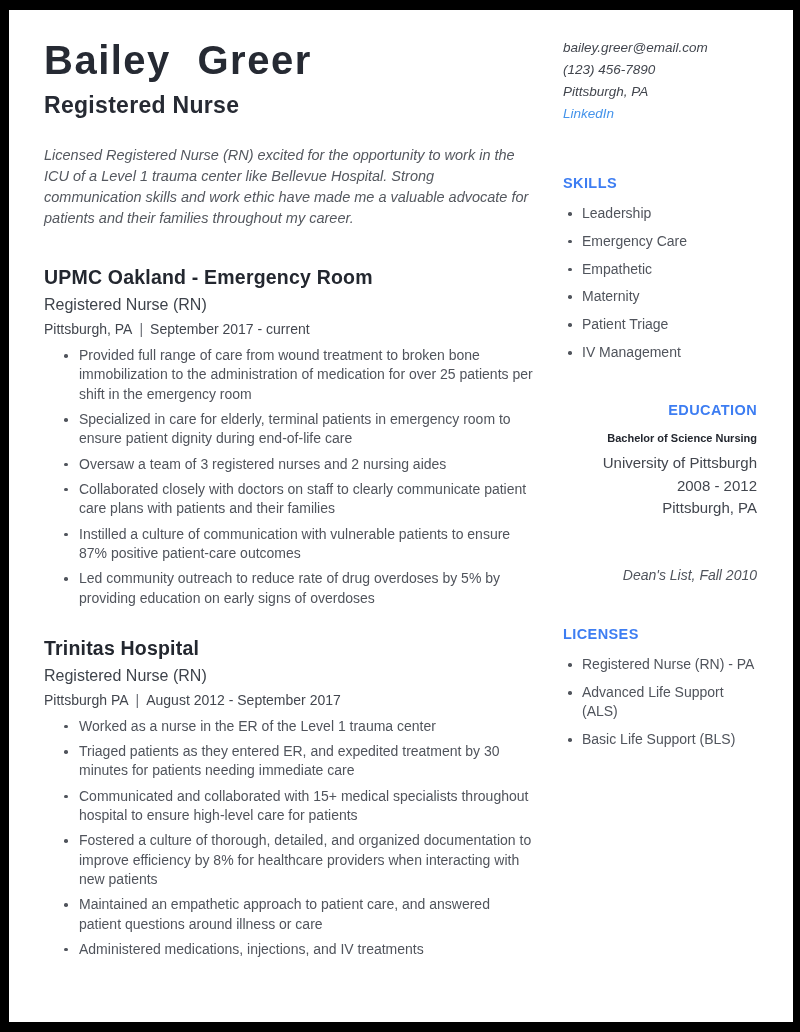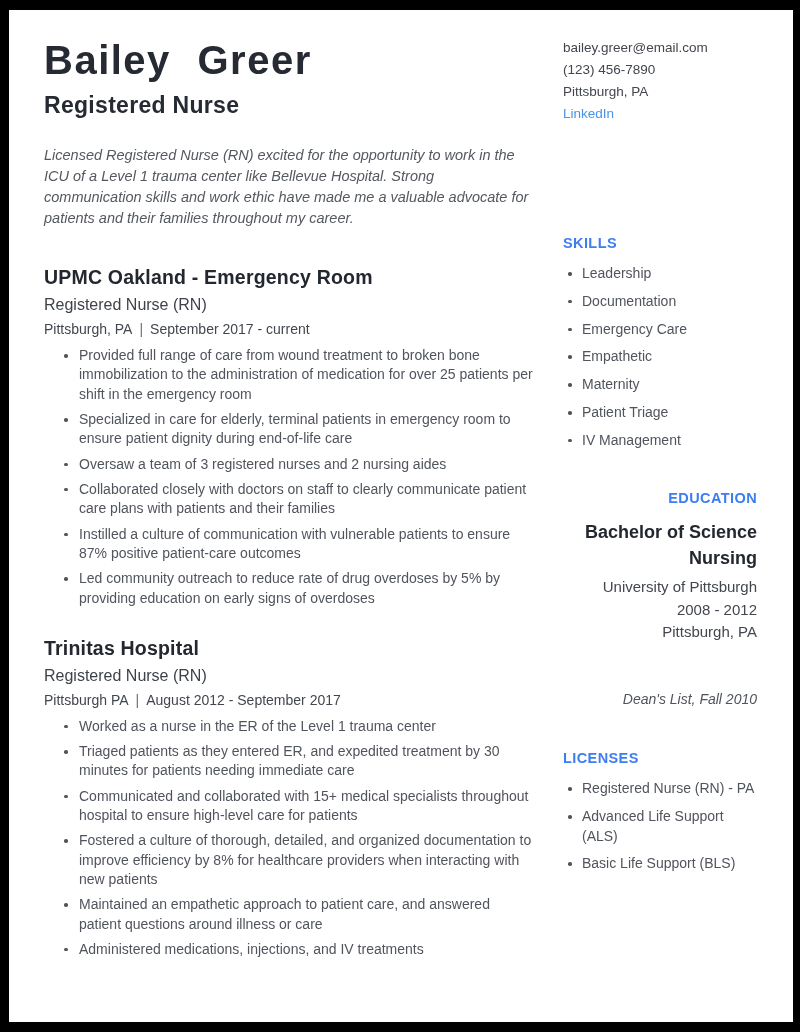--- a/index.html
+++ b/index.html
@@ -40,21 +40,21 @@
   .summary {
     margin-top: 26px;
     font-size: 14.5px;
     font-style: italic;
     color: #54585f;
     line-height: 1.45;
     margin-bottom: 37px;
   }
 
   
-  .contact { margin-bottom: 110px; }
+  .contact { margin-bottom: 50px; font-style: italic; }
   .contact-line {
     font-size: 13.5px;
     color: #42464e;
     line-height: 22px;
   }
   .contact-link { color: #4493ea; cursor: pointer; text-decoration: none; }
 
   
   .section-heading {
     font-size: 14.5px;
@@ -123,21 +123,21 @@
     left: 0; top: 8px;
     width: 3.5px; height: 3.5px;
     border-radius: 50%;
     background: #50545c;
   }
 
   .skills-section { margin-bottom: 40px; }
   .education-section { margin-bottom: 40px; text-align: right; }
 
   .degree {
-    font-size: 18px;
+    font-size: 11px;
     font-weight: 700;
     color: #23272f;
     line-height: 1.45;
     margin-bottom: 5px;
   }
   .edu-line {
     font-size: 15px;
     color: #42464e;
     line-height: 22.5px;
   }
@@ -202,21 +202,20 @@
       <div class="contact-line">bailey.greer@email.com</div>
       <div class="contact-line">(123) 456-7890</div>
       <div class="contact-line">Pittsburgh, PA</div>
       <div class="contact-line"><a class="contact-link" href="#">LinkedIn</a></div>
     </div>
 
     <section class="side-section skills-section">
       <h3 class="section-heading">SKILLS</h3>
       <ul class="side-list">
         <li>Leadership</li>
-        <li>Documentation</li>
         <li>Emergency Care</li>
         <li>Empathetic</li>
         <li>Maternity</li>
         <li>Patient Triage</li>
         <li>IV Management</li>
       </ul>
     </section>
 
     <section class="side-section education-section">
       <h3 class="section-heading">EDUCATION</h3>

